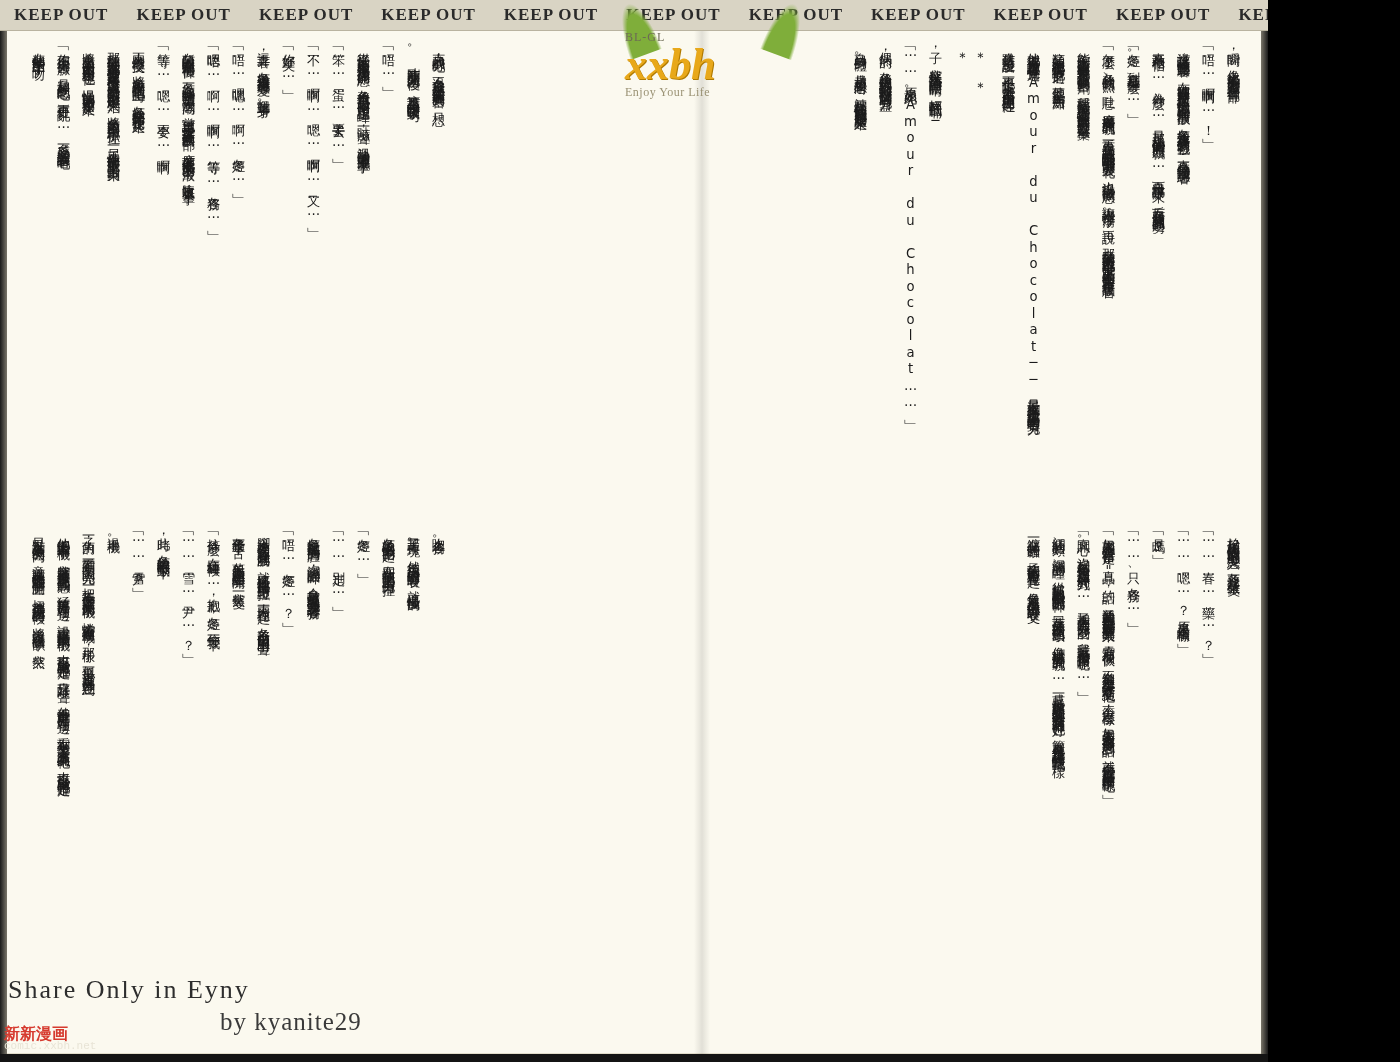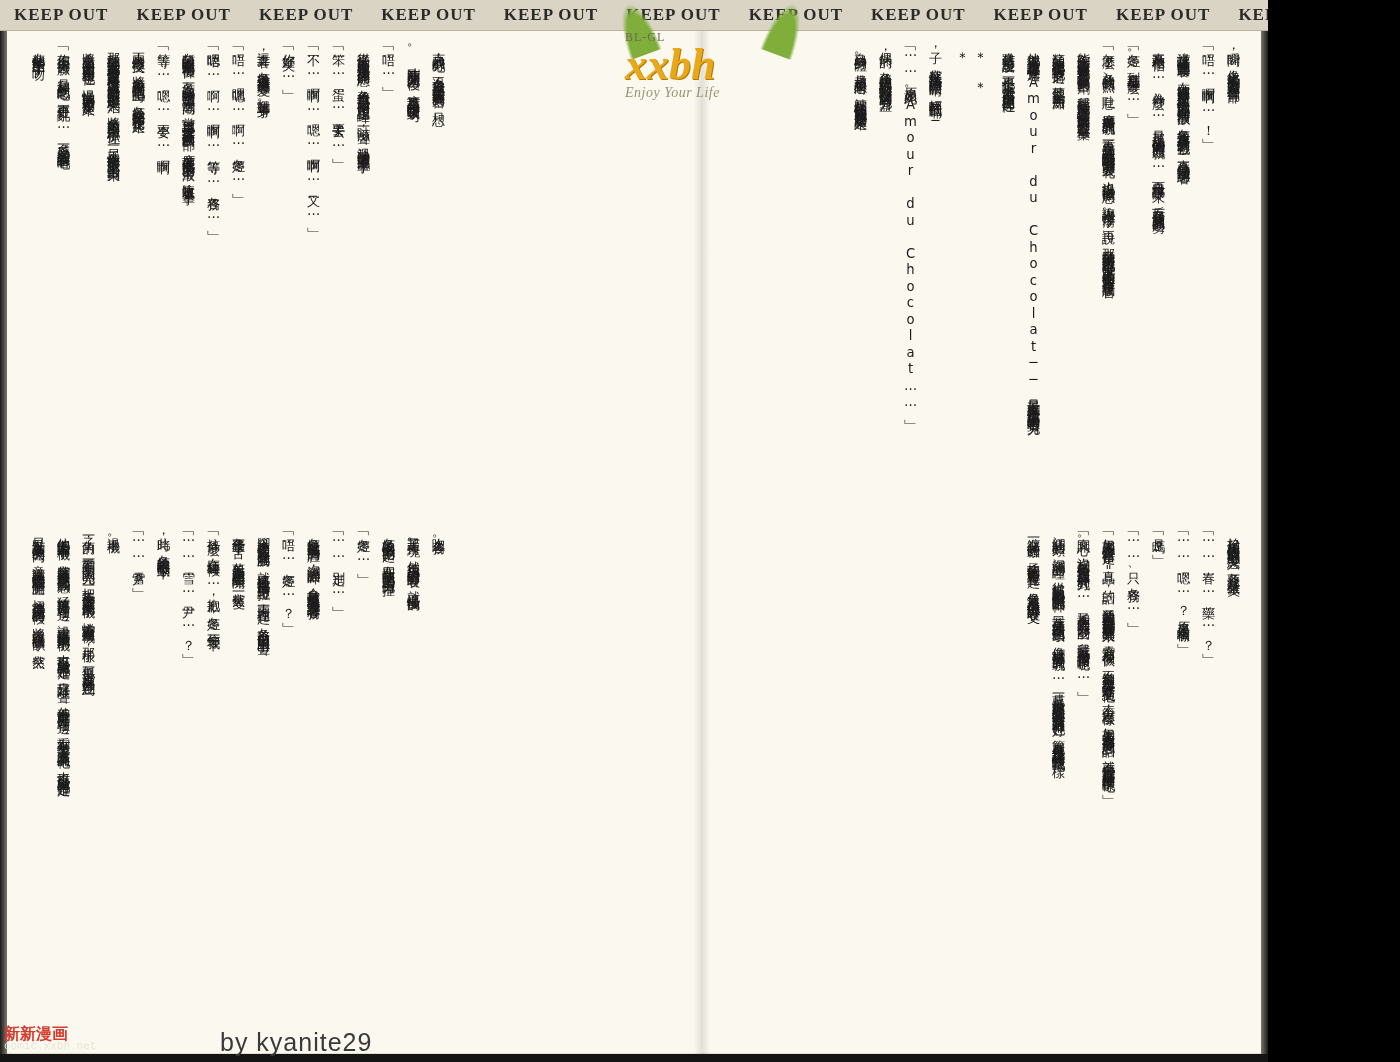--- a/index.html
+++ b/index.html
@@ -68,22 +68,21 @@
     font-family: "Liberation Serif", serif;
     font-style: italic;
     font-weight: bold;
     font-size: 44px;
     line-height: 40px;
     color: #e8a81a;
     text-shadow: 1px 1px 0 #b07a00;
   }
   #logo .tag {
     font-family: "Liberation Serif", serif;
-    font-style: italic;
-    font-size: 14px;
+    font-size: 12px;
     color: #9a9274;
     letter-spacing: 0.5px;
   }
   #leafL, #leafR {
     position: absolute;
     top: 2px;
     width: 34px;
     height: 54px;
     background: radial-gradient(ellipse at 50% 100%, #7fae3a 0%, #7fae3a 55%, rgba(127,174,58,0) 70%);
     z-index: 44;
@@ -176,26 +175,25 @@
     font-family: "Liberation Serif", serif;
     font-size: 26px;
     letter-spacing: 2px;
     color: #2d2d2d;
     z-index: 35;
   }
   #wm-by {
     position: absolute;
     left: 220px;
     top: 1008px;
-    font-family: Liberation Sans, sans-serif;
+    font-family: Liberation Serif, serif;
     font-size: 25px;
     letter-spacing: 1px;
     color: #3a3a3a;
     z-index: 35;
-    margin-top: 20px;
   }
   #wm-site {
     position: absolute;
     left: 4px;
     bottom: 10px;
     z-index: 36;
     line-height: 12px;
   }
   #wm-site .cn {
     font-family: "DejaVu Sans", sans-serif;
@@ -304,19 +302,20 @@
       <div class="vcol">「搞什麼？在這種時候……抱歉，冬姬，你等我一下</div>
       <div class="vcol">「……雪……尹……？」</div>
       <div class="vcol">此時，冬姬的眼瞼顫動了一下。</div>
       <div class="vcol">「……雪尹？」</div>
       <div class="vcol">過手機。</div>
       <div class="vcol">子一角的，看到了一閃一閃的亮光，把一隻不停著閃著亮光的手機，蜷縮著窩在屋機，那樣子，似乎是一直沒被兩人注意到，</div>
       <div class="vcol">他的愛大嘴著手機，突然腳邊傳來毛茸茸的觸感。猛搖著尾巴站在一邊。設定成震動模式的手機，也不可能就將牠趕走。只好哇了一聲，伸手拿動著尾巴站在一邊，看到坐下來等著主人褒獎的牠，也不可能就將牠趕走。</div>
       <div class="vcol">早點進入冬姬的體內。意識朦朧的冬姬的腰帶解開，一切都準備就緒的時候，將尚沉浸在餘韻中，突然</div>
     </div>
 
+  <div id="wm-share">Share Only in Eyny</div>
   <div id="wm-by">by kyanite29</div>
   <div id="wm-site">
     <div class="cn">新新漫画</div>
     <div class="url">comic.xxbh.net</div>
   </div>
 
 </div>
 
 </body></html>

